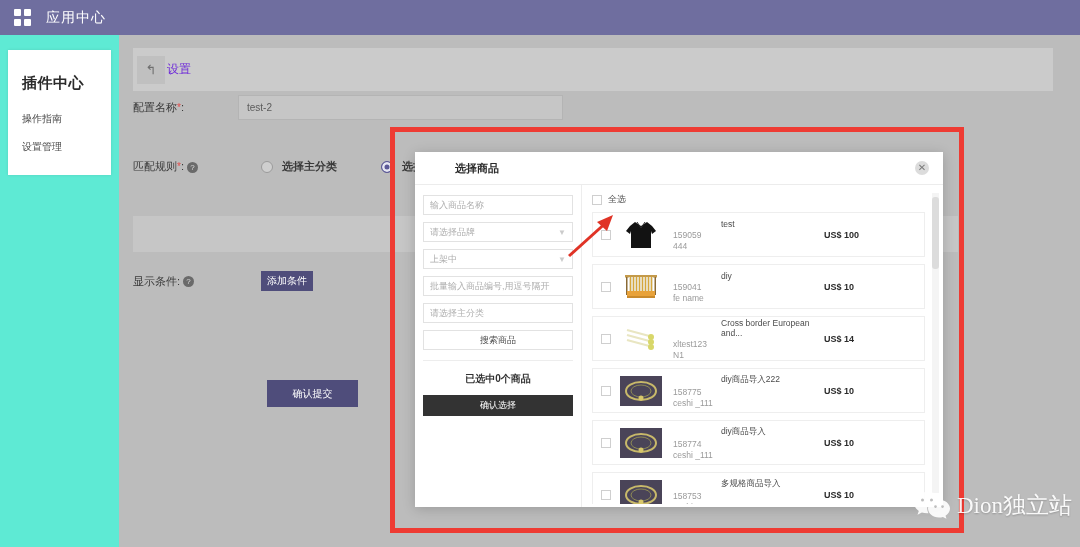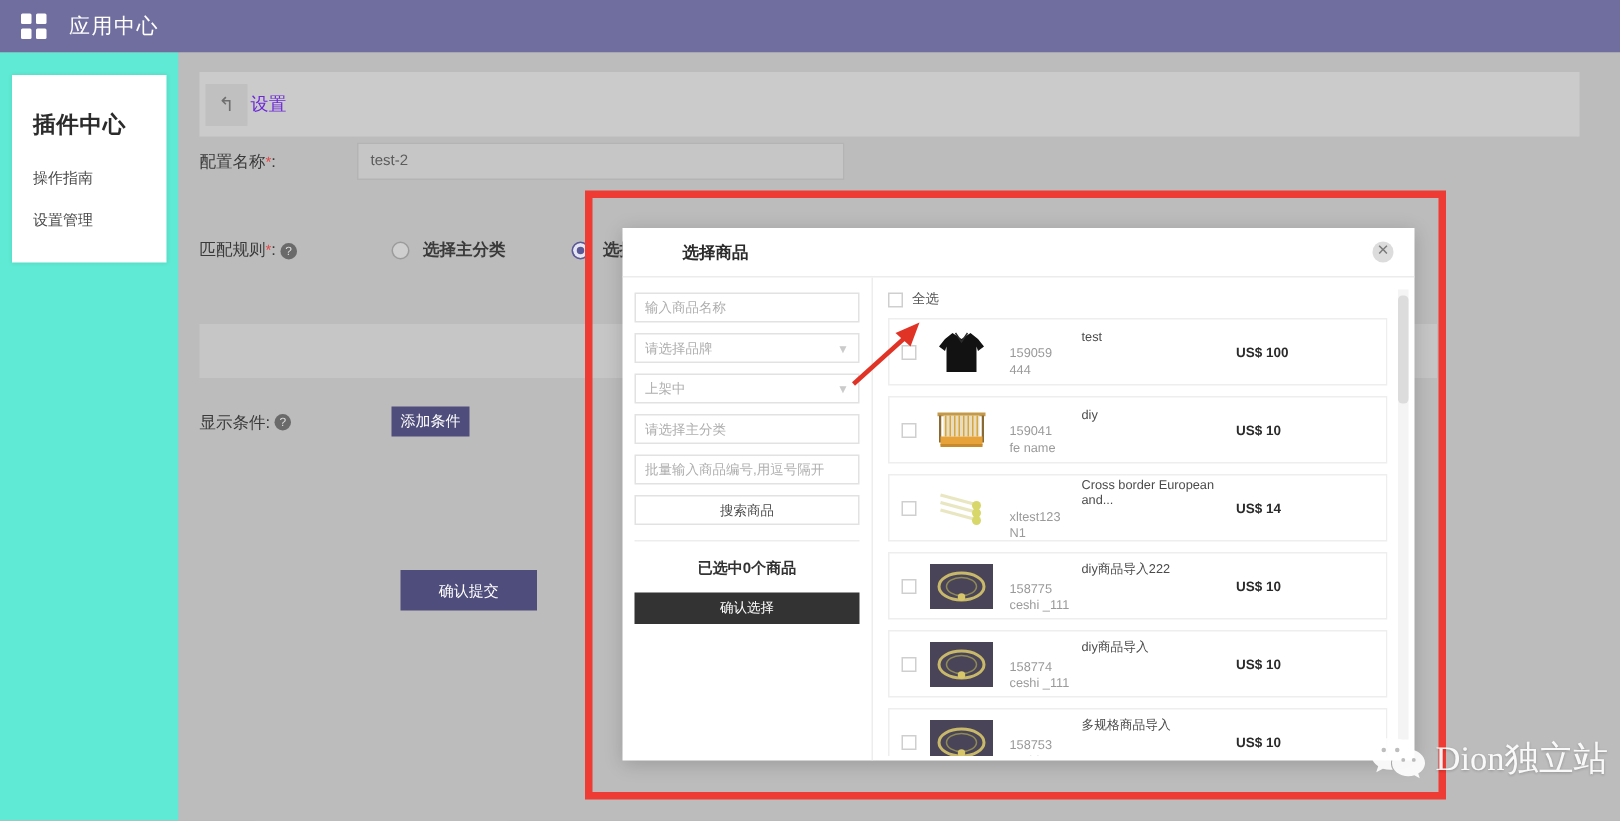--- a/index.html
+++ b/index.html
@@ -209,24 +209,24 @@
         </div>
         <div class="lfield">
           <span>请选择品牌</span>
           <span class="caret">▼</span>
         </div>
         <div class="lfield">
           <span>上架中</span>
           <span class="caret">▼</span>
         </div>
         <div class="lfield">
+          <span>批量输入商品编号,用逗号隔开</span>
+        </div>
+        <div class="lfield">
           <span>请选择主分类</span>
-        </div>
-        <div class="lfield">
-          <span>批量输入商品编号,用逗号隔开</span>
         </div>
         <div class="lbtn-search">搜索商品</div>
 
         <div class="sel-count">已选中0个商品</div>
         <div class="lbtn-confirm">确认选择</div>
       </div>
 
       <div class="rpane">
         <div class="selall">
           <span class="cbox"></span>

